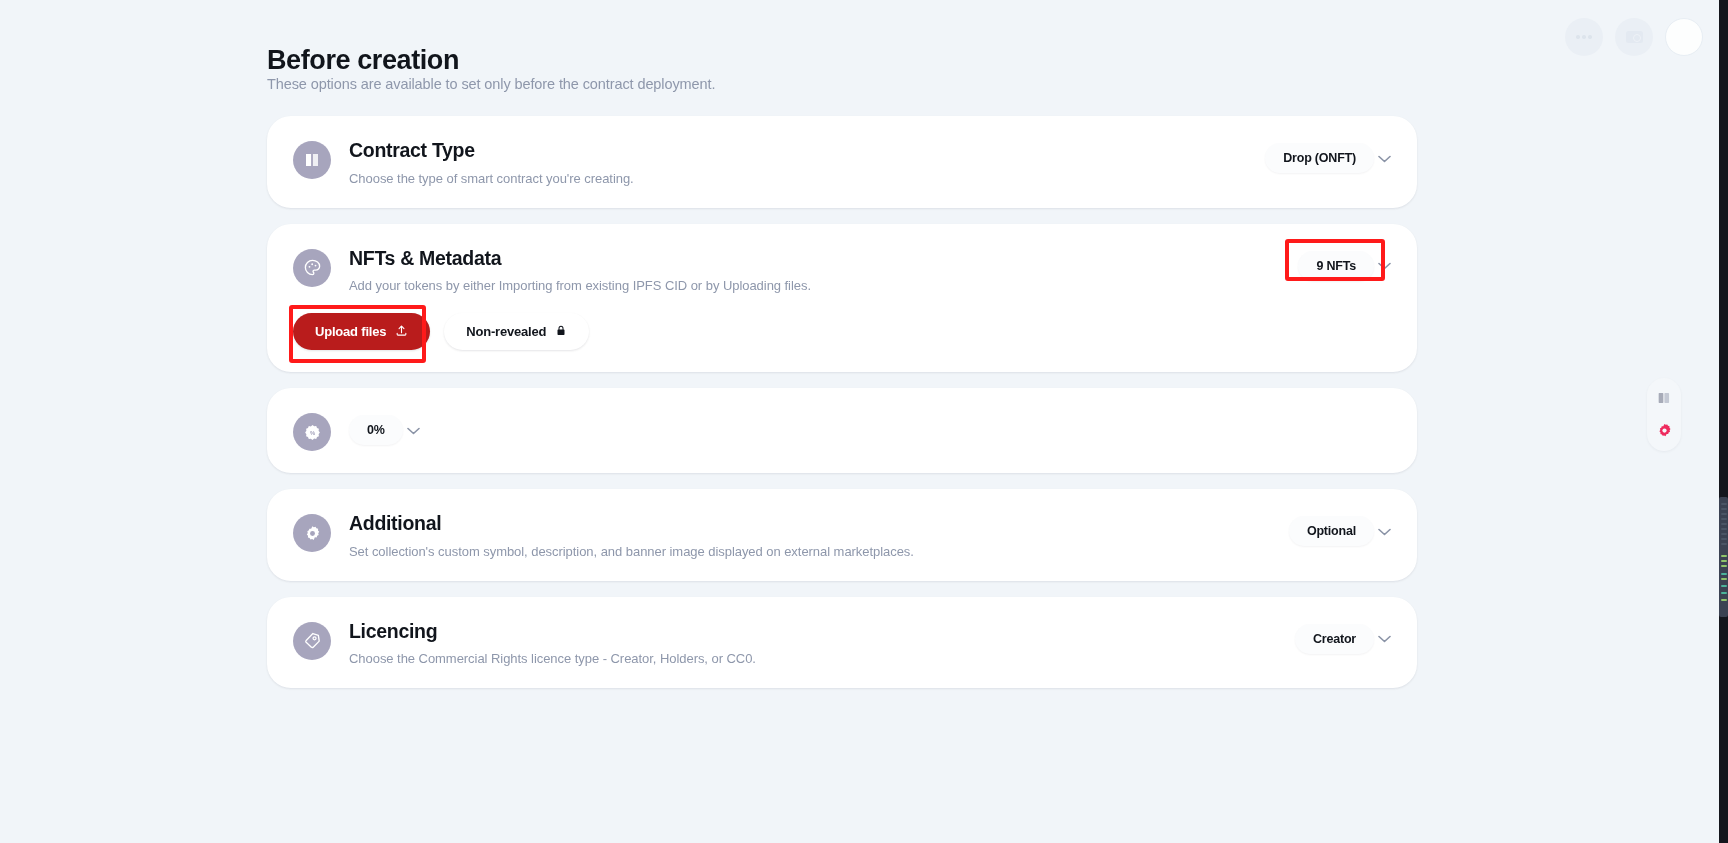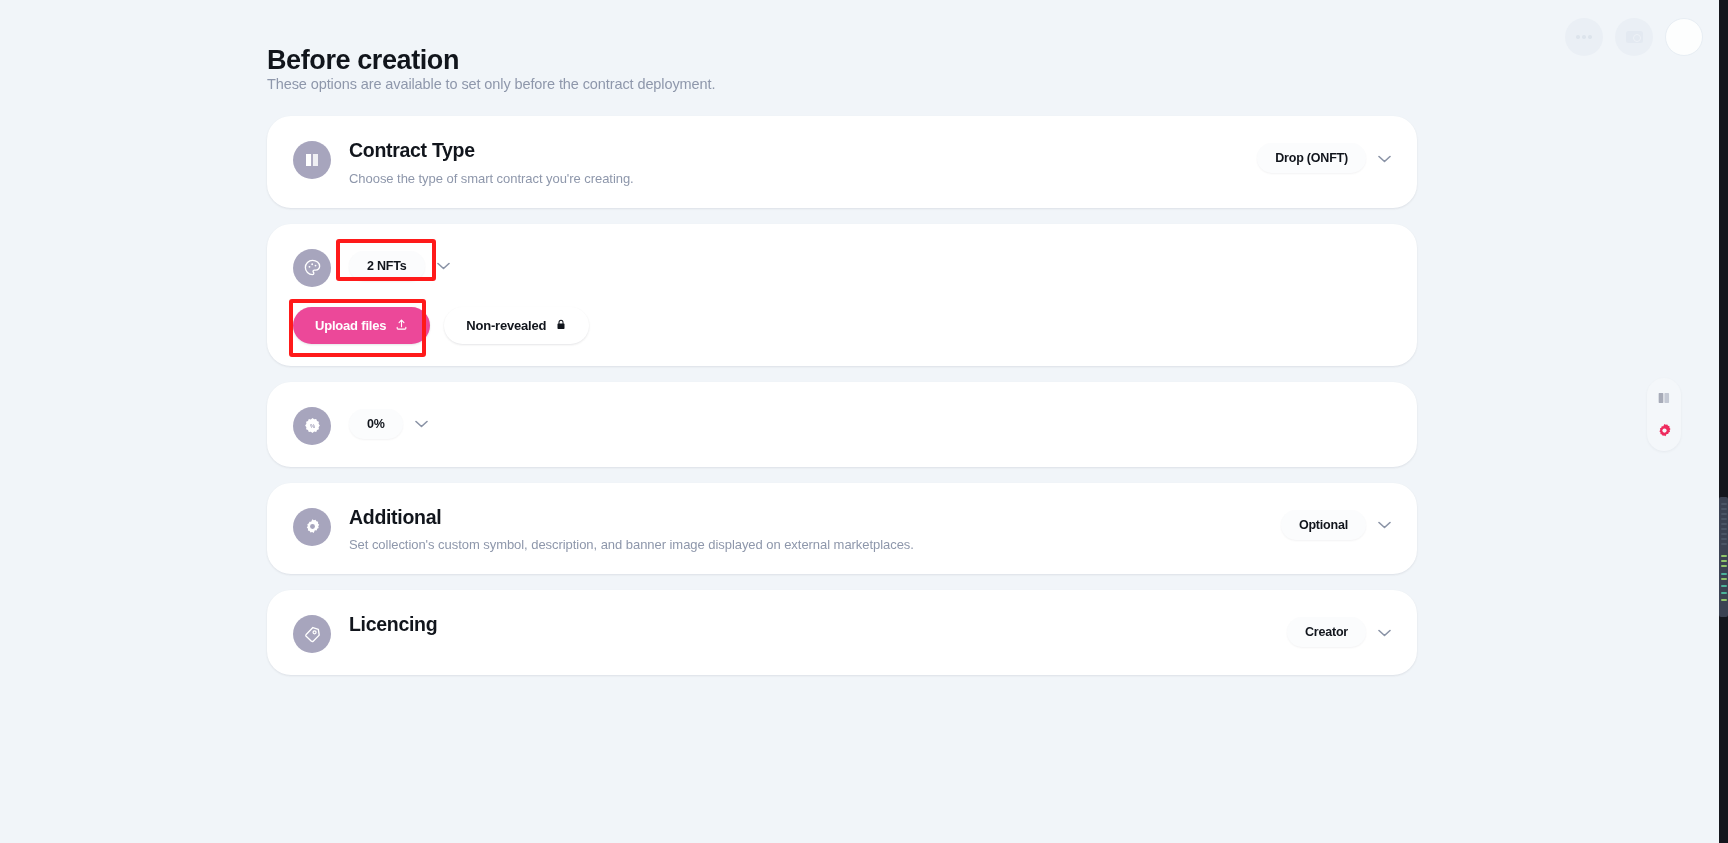--- a/index.html
+++ b/index.html
@@ -124,21 +124,21 @@
   .card-desc {
     font-size: 13px;
     color: #8e97ab;
     margin-top: 8px;
     letter-spacing: -0.05px;
   }
 
   .card-right {
     display: flex;
     align-items: center;
-    gap: 12px;
+    gap: 4px;
     flex: 0 0 auto;
     margin-top: 5px;
     position: relative;
   }
   .pill {
     background: #fbfcfd;
     border-radius: 999px;
     padding: 8px 18px;
     font-size: 12.5px;
     font-weight: 700;
@@ -183,21 +183,21 @@
     align-items: center;
     gap: 9px;
     background: #ffffff;
     color: #11151c;
     box-shadow: 0 1px 2px rgba(16,24,40,0.06), 0 1px 3px rgba(16,24,40,0.05);
     border: none;
     cursor: pointer;
     white-space: nowrap;
   }
   .btn-primary {
-    background: #ec4899;
+    background: #b91c1c;
     color: #ffffff;
     align-items: flex-end;
   }
   .btn .gl { font-size: 13px; line-height: 1; }
 
   
   .float-tools {
     position: absolute;
     right: 47px;
     top: 378px;
@@ -301,22 +301,26 @@
       <div class="card">
         <div class="card-top">
           <div class="card-icon">
             <svg width="19" height="19" viewBox="0 0 24 24" fill="none">
               <path d="M12 3a9 9 0 000 18c1 0 1.7-.8 1.7-1.7 0-.5-.2-.9-.5-1.2-.3-.3-.5-.7-.5-1.1 0-.9.8-1.7 1.7-1.7H16a5 5 0 005-5c0-4-4-7.3-9-7.3z" stroke="#ffffff" stroke-width="1.7" stroke-linejoin="round"></path>
               <circle cx="8.2" cy="11.2" r="1.15" fill="#ffffff"></circle>
               <circle cx="11.6" cy="7.9" r="1.15" fill="#ffffff"></circle>
               <circle cx="15.8" cy="9.6" r="1.15" fill="#ffffff"></circle>
             </svg>
           </div>
+          <div class="card-text">
+            <div class="card-title">NFTs &amp; Metadata</div>
+            <div class="card-desc">Add your tokens by either Importing from existing IPFS CID or by Uploading files.</div>
+          </div>
           <div class="card-right">
-            <div class="pill">2 NFTs</div>
+            <div class="pill">9 NFTs</div>
             <div class="annot" style="left:-13px; top:-12px; width:100px; height:42px;"></div>
             <span class="chev">
               <svg width="13" height="8" viewBox="0 0 13 8" fill="none">
                   <path d="M1 1.5L6.5 6.5L12 1.5" stroke="#8a93a6" stroke-width="1.6" stroke-linecap="round" stroke-linejoin="round"></path>
                 </svg>
             </span>
           </div>
         </div>
 
         <div class="btn-row">
@@ -389,20 +393,21 @@
       <div class="card">
         <div class="card-top">
           <div class="card-icon">
             <svg width="19" height="19" viewBox="0 0 24 24" fill="none">
               <path d="M12.5 3.2l6.9 2.4 1.1 7.2-7.6 7.6a1.6 1.6 0 01-2.3 0L4 14.3a1.6 1.6 0 010-2.3z" stroke="#ffffff" stroke-width="1.7" stroke-linejoin="round"></path>
               <circle cx="14.6" cy="9.3" r="1.9" stroke="#ffffff" stroke-width="1.6"></circle>
             </svg>
           </div>
           <div class="card-text">
             <div class="card-title">Licencing</div>
+            <div class="card-desc">Choose the Commercial Rights licence type - Creator, Holders, or CC0.</div>
           </div>
           <div class="card-right">
             <div class="pill">Creator</div>
             <span class="chev">
               <svg width="13" height="8" viewBox="0 0 13 8" fill="none">
                   <path d="M1 1.5L6.5 6.5L12 1.5" stroke="#8a93a6" stroke-width="1.6" stroke-linecap="round" stroke-linejoin="round"></path>
                 </svg>
             </span>
           </div>
         </div>

